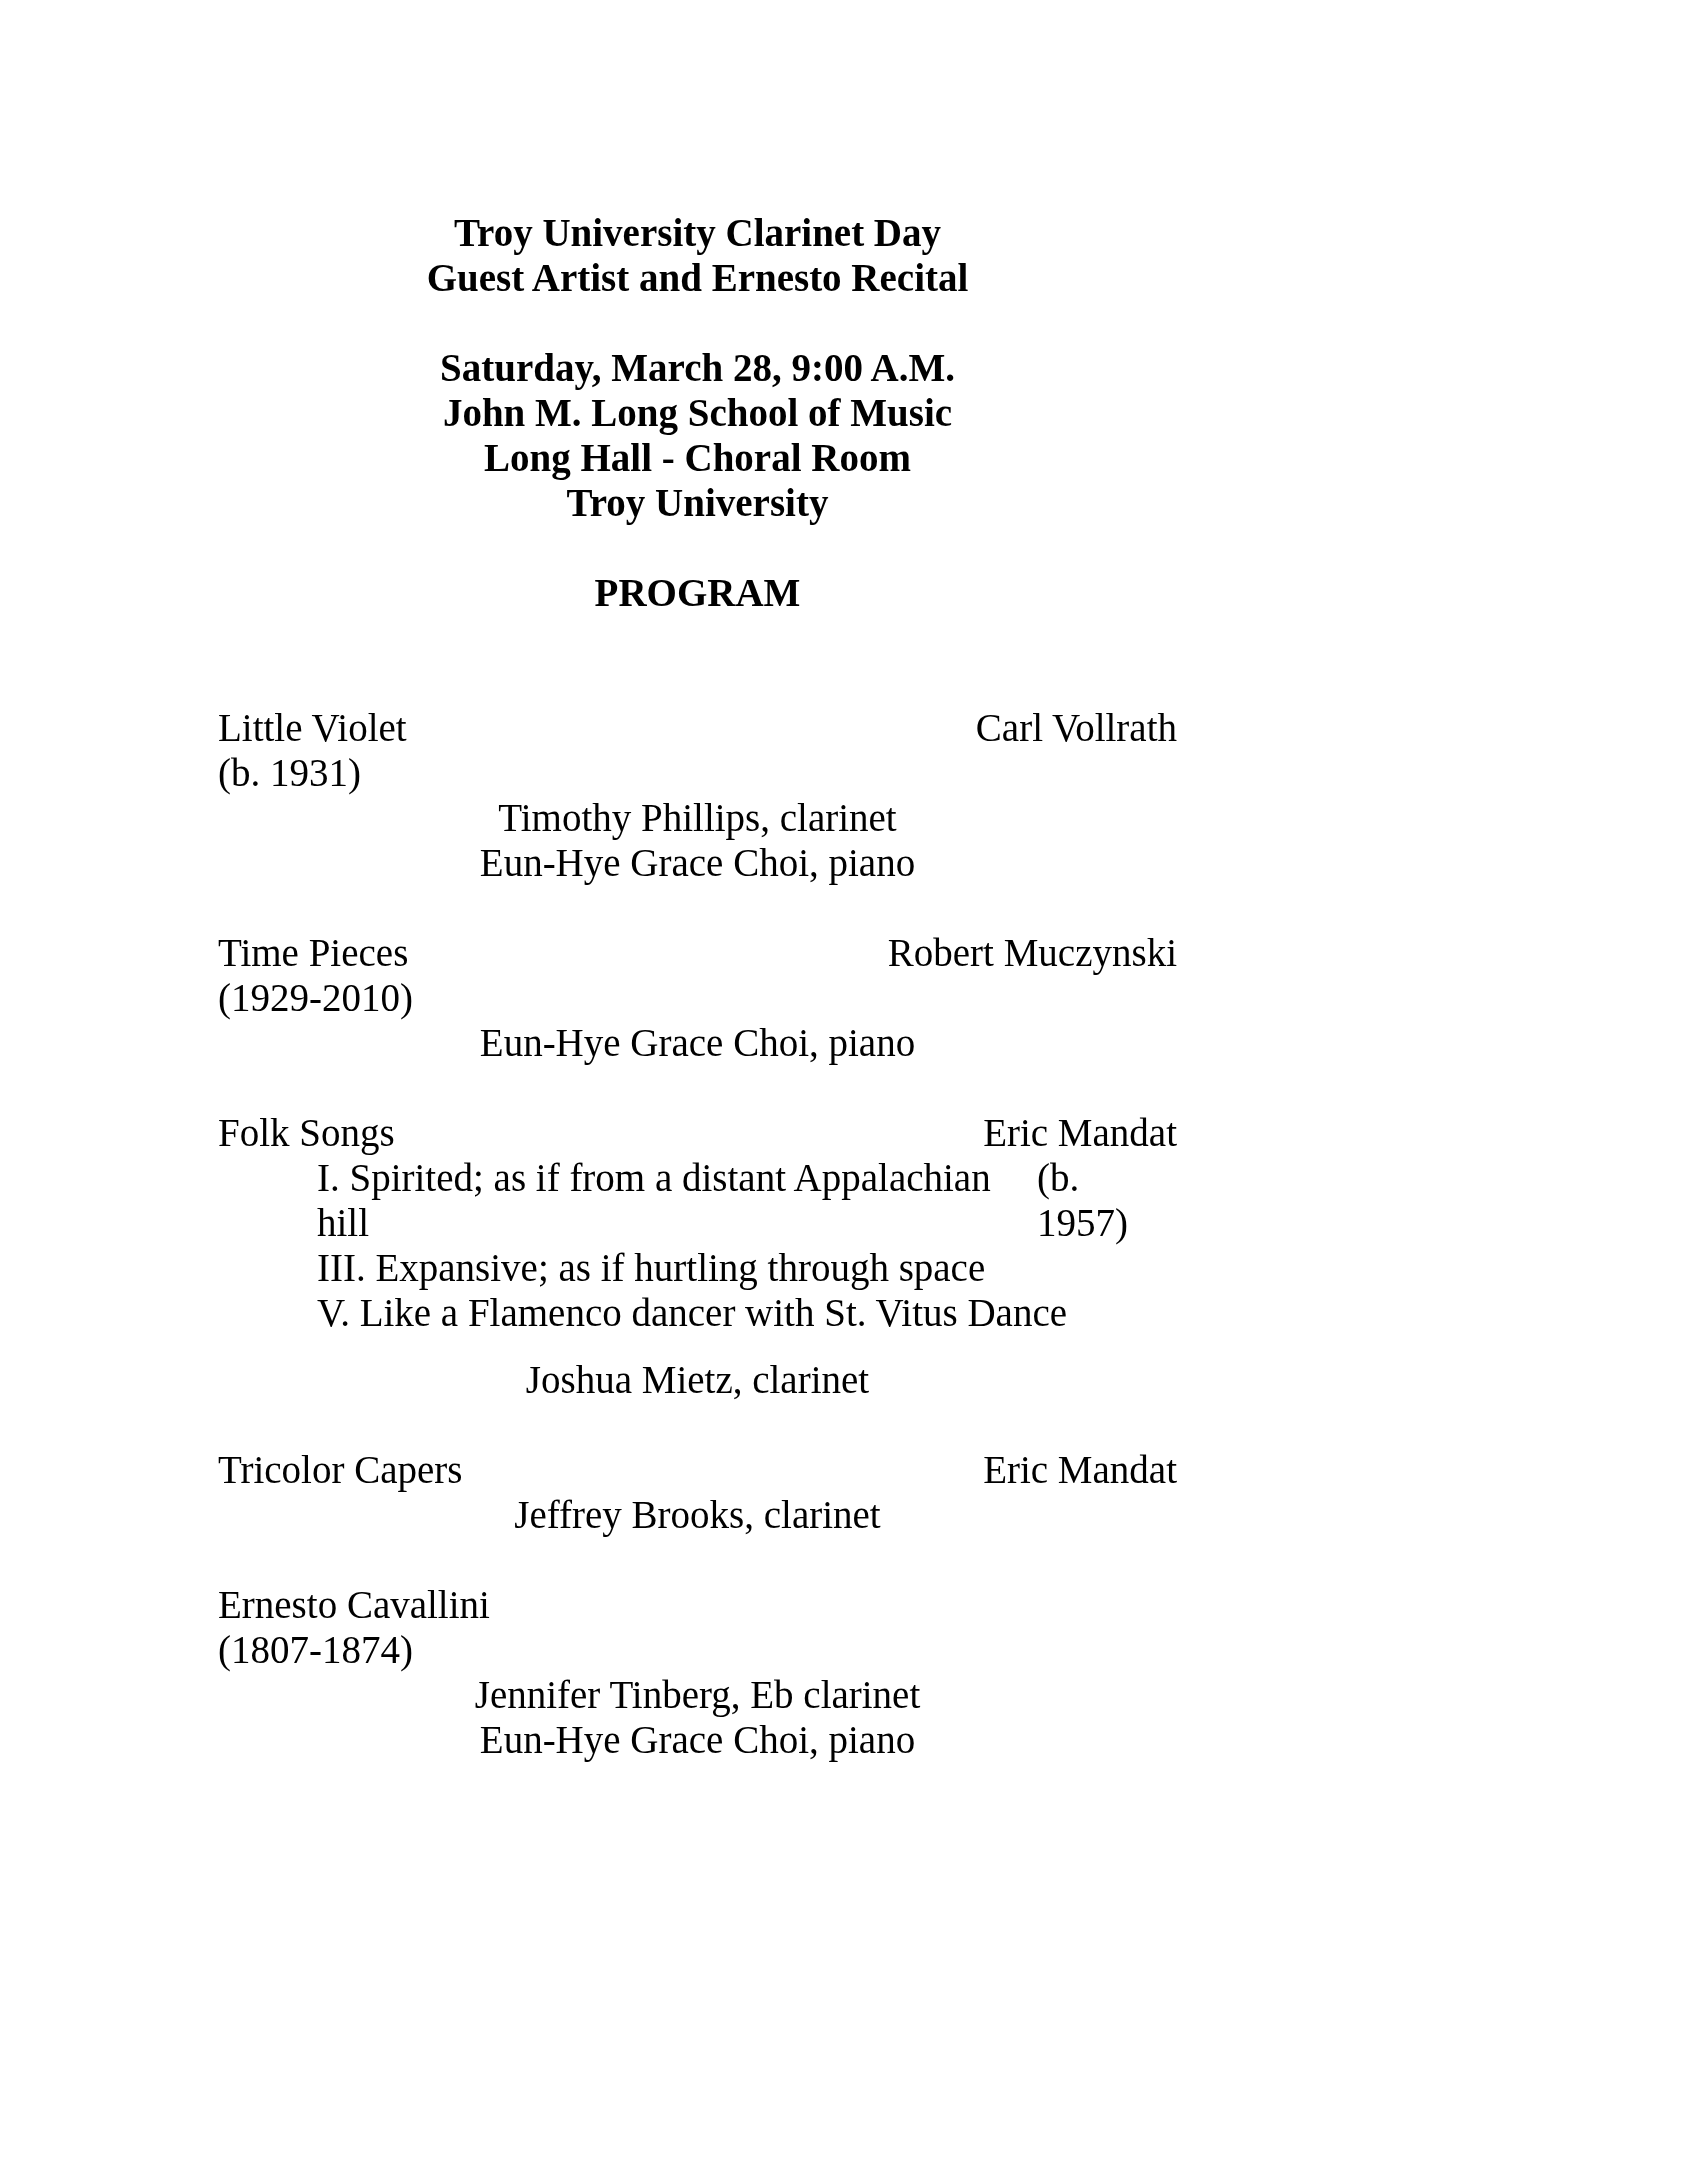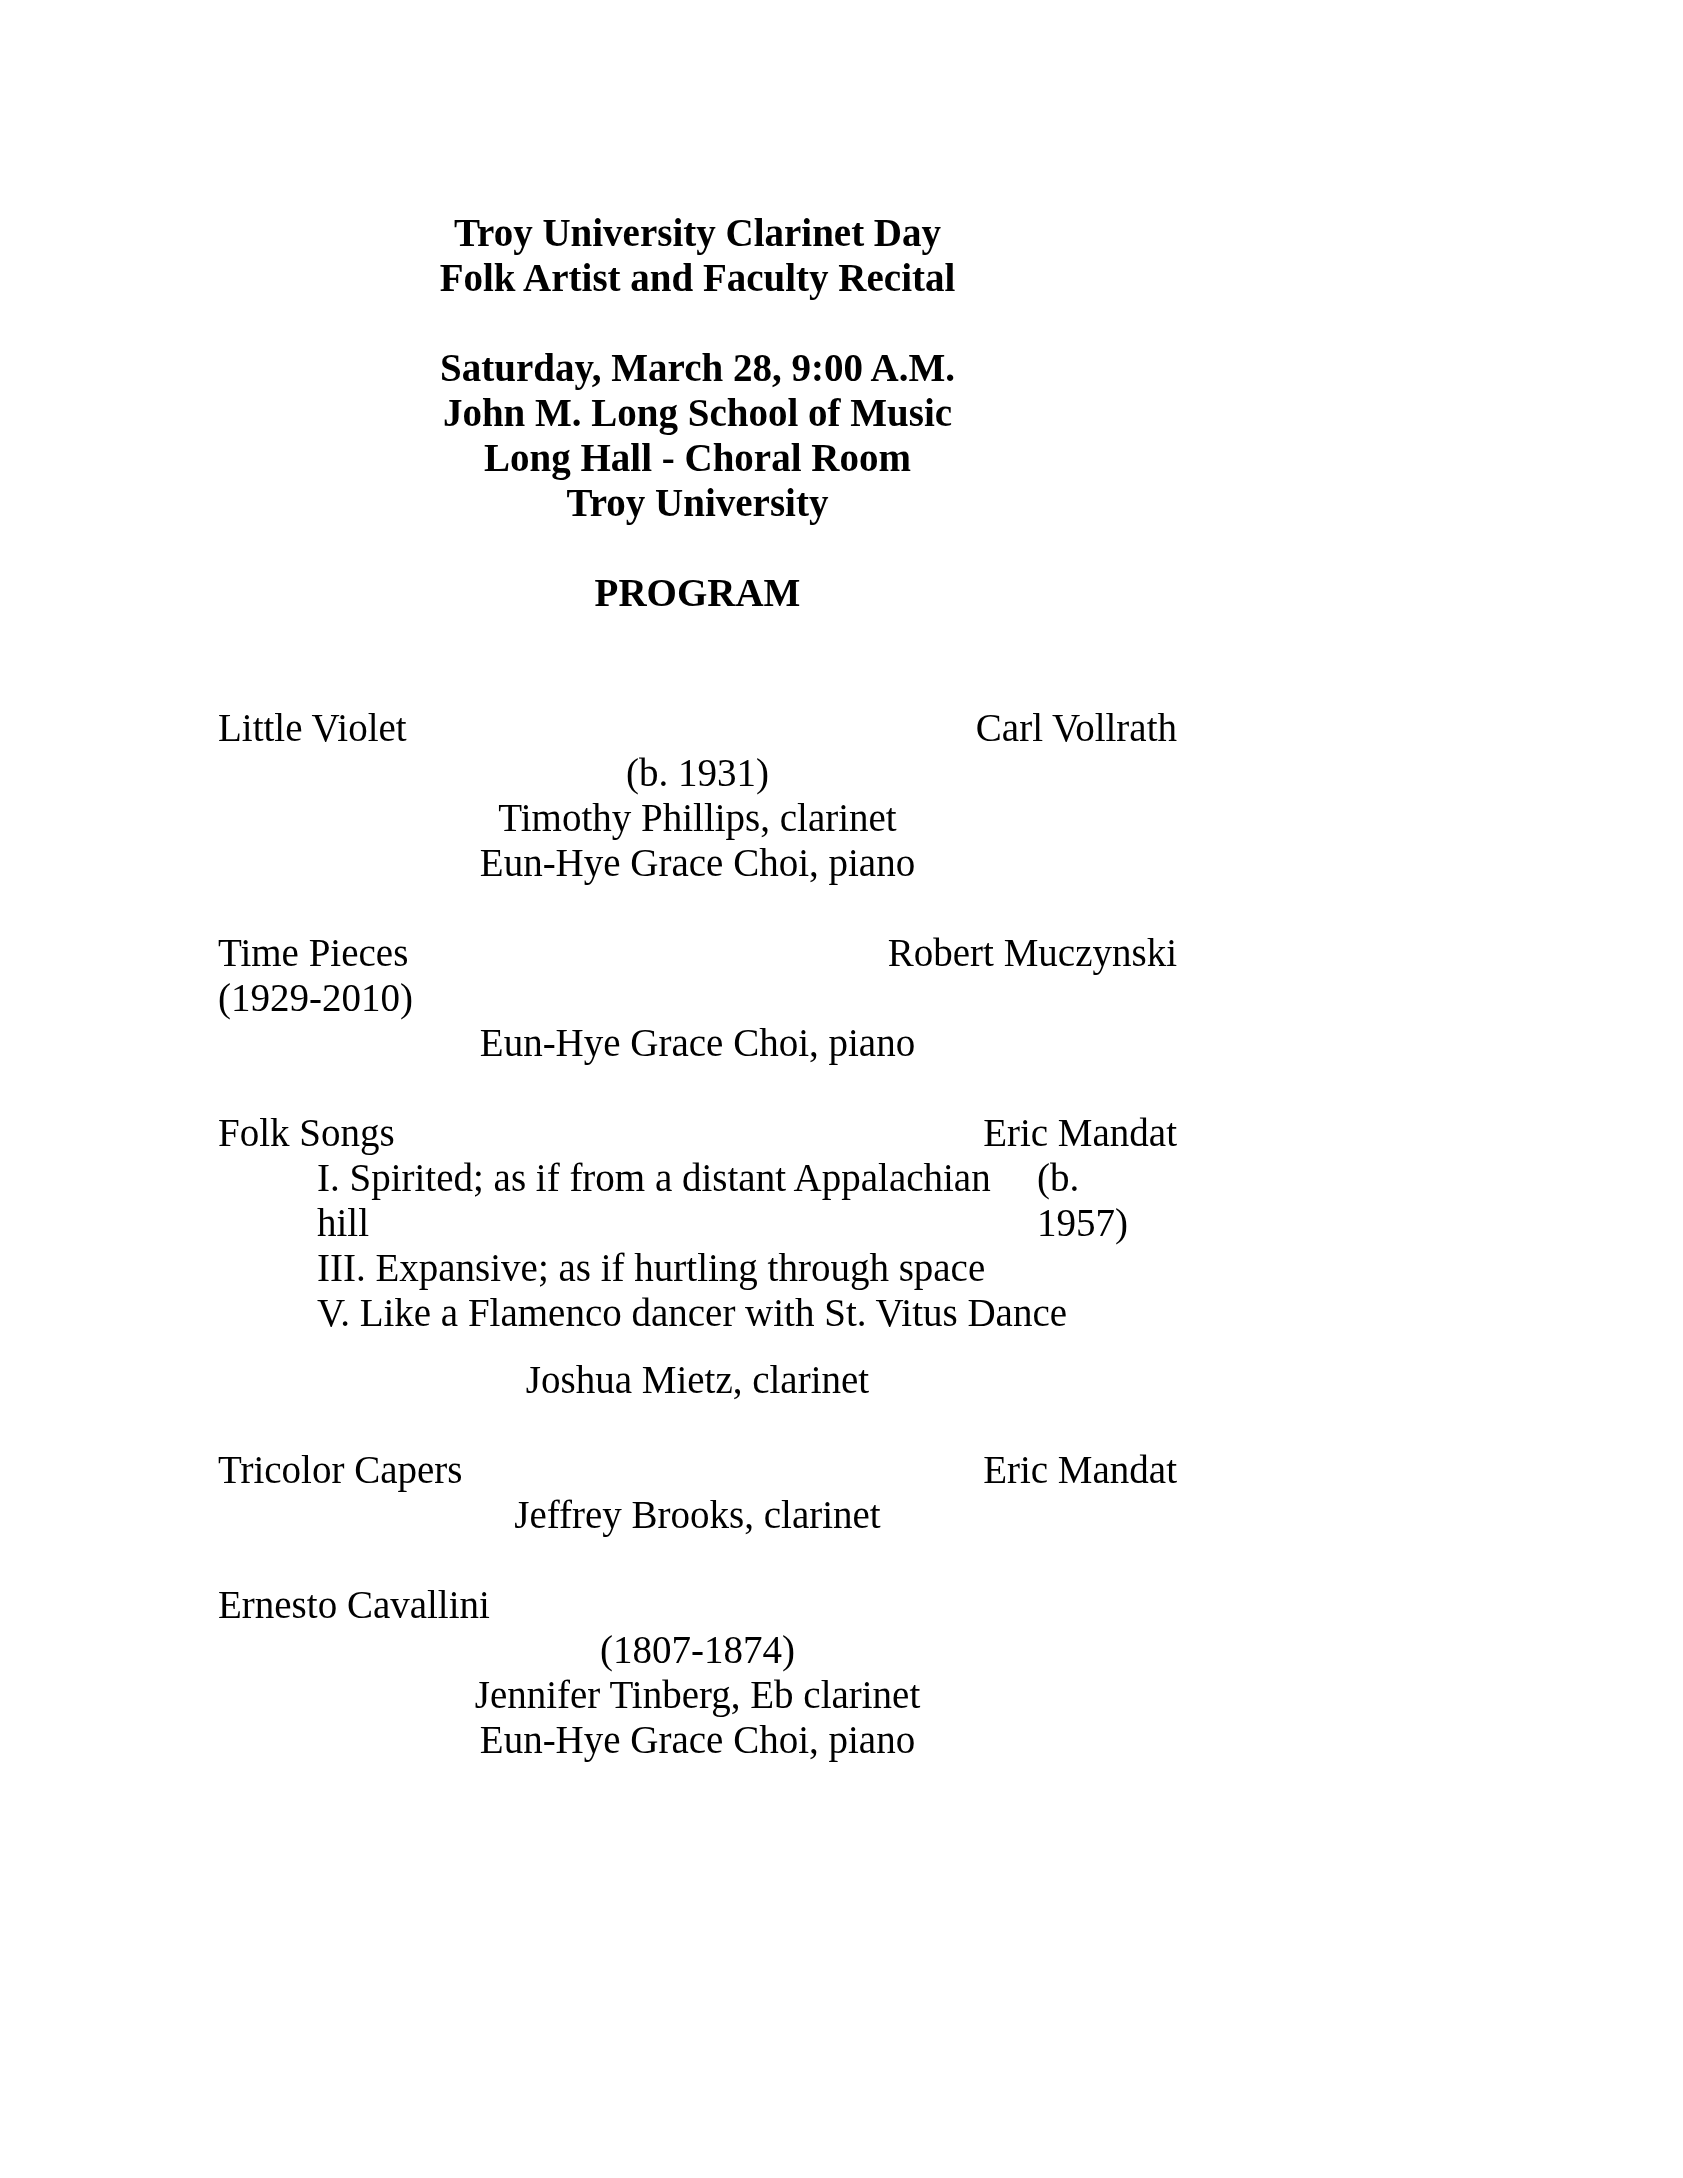--- a/index.html
+++ b/index.html
@@ -28,30 +28,30 @@
   .center { text-align: center; }
   .bold { font-weight: bold; }
   .row {
     display: flex;
     justify-content: space-between;
     align-items: baseline;
   }
   .row .left { text-align: left; }
   .row .right { }
   .movement { padding-left: 99px; }
-  .right-only { text-align: center; }
+  .right-only { text-align: left; }
 </style>
 </head>
 <body>
 
 <div class="page">
   <div class="doc">
 
     <div class="line center bold">Troy University Clarinet Day</div>
-    <div class="line center bold">Folk Artist and Faculty Recital</div>
+    <div class="line center bold">Guest Artist and Ernesto Recital</div>
     <div class="blank"></div>
     <div class="line center bold">Saturday, March 28, 9:00 A.M.</div>
     <div class="line center bold">John M. Long School of Music</div>
     <div class="line center bold">Long Hall - Choral Room</div>
     <div class="line center bold">Troy University</div>
     <div class="blank"></div>
     <div class="line center bold">PROGRAM</div>
     <div class="blank"></div>
     <div class="blank"></div>
 

